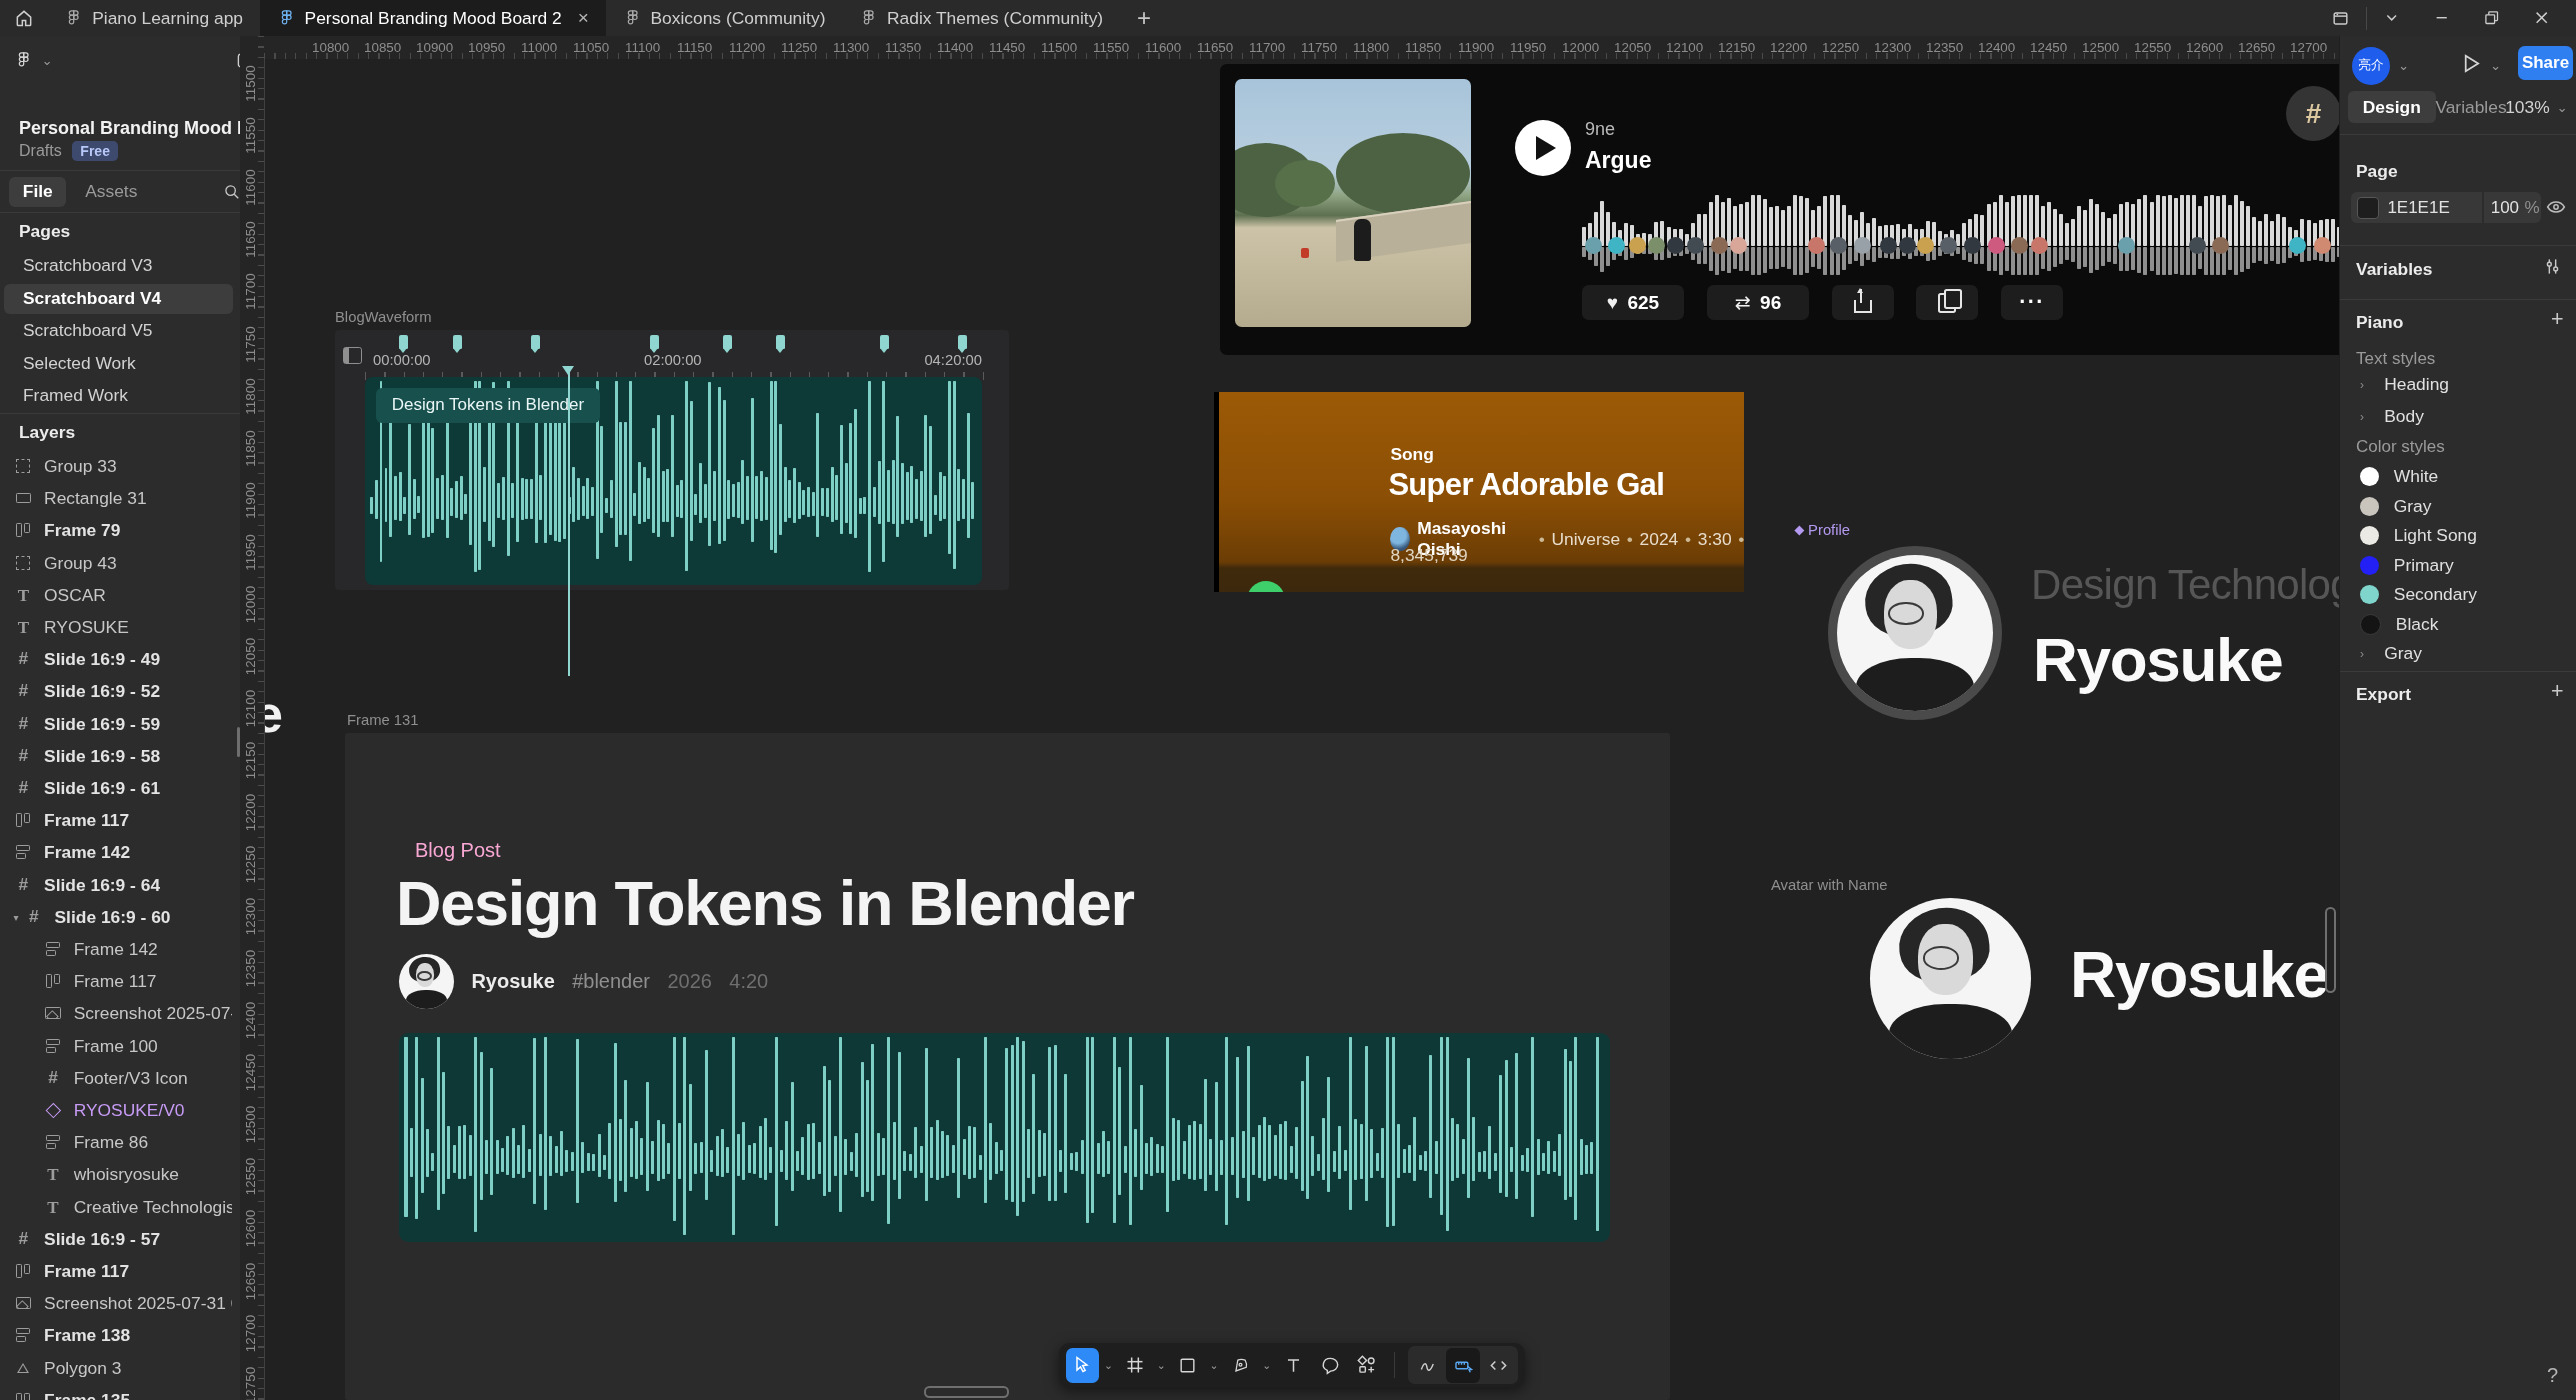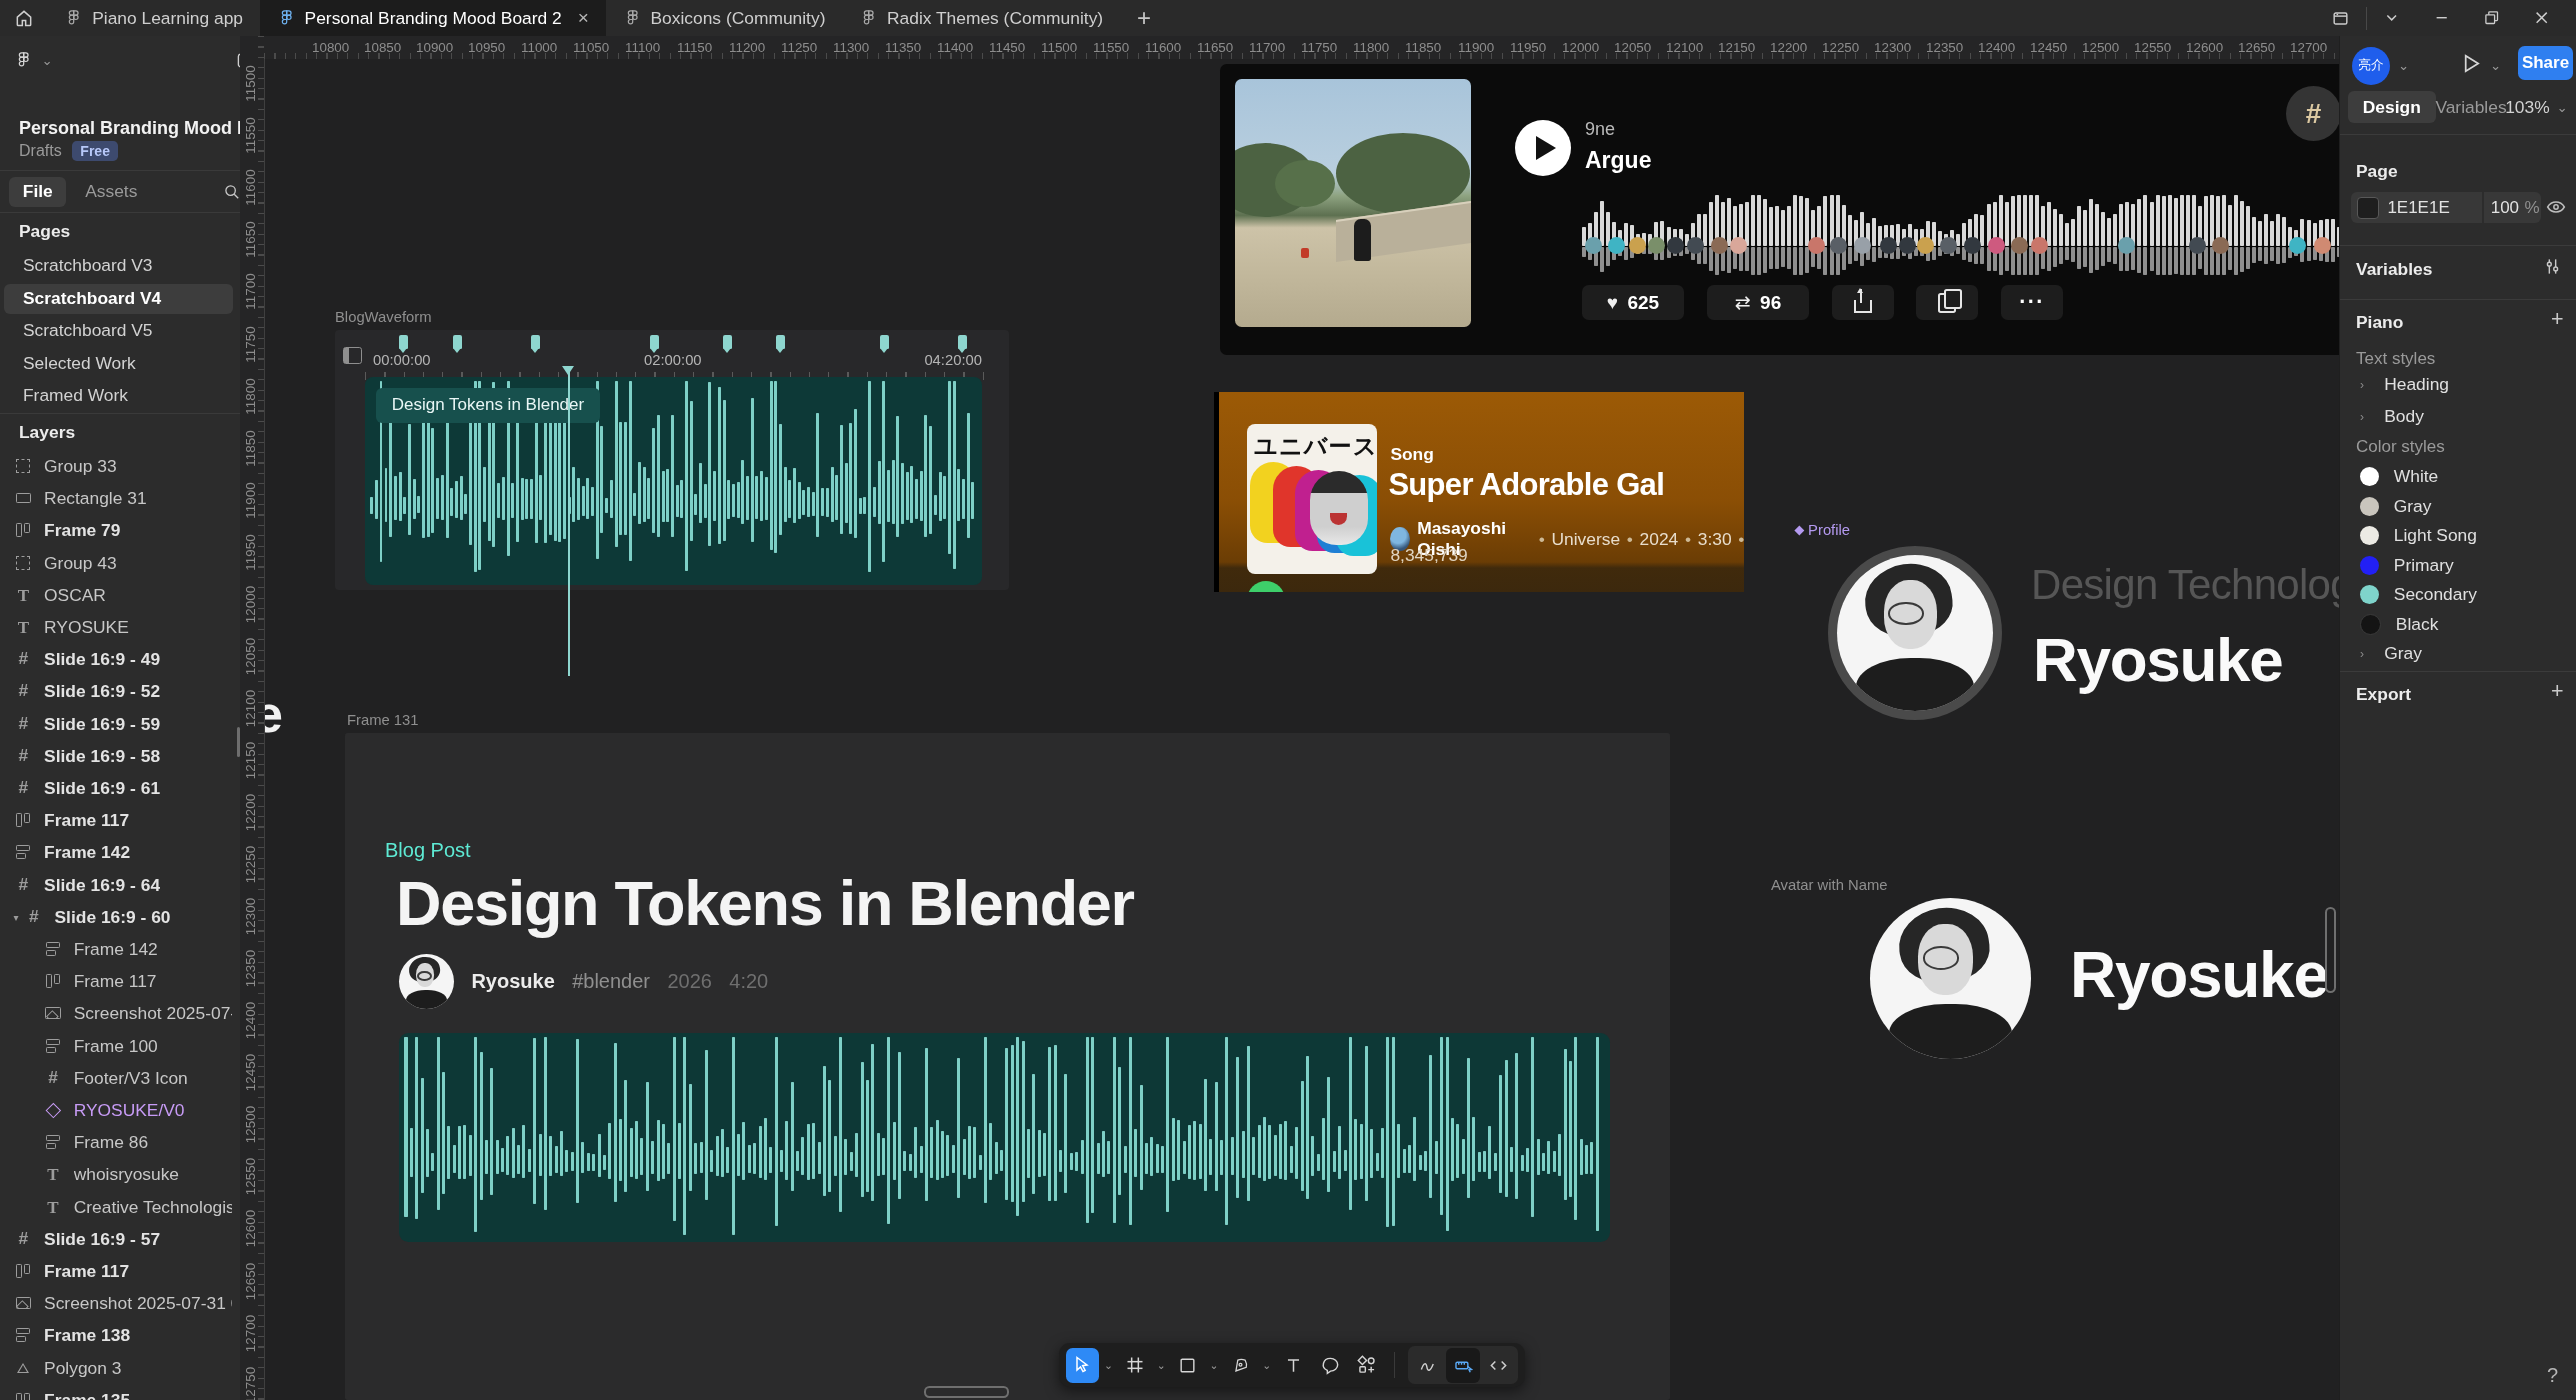--- a/index.html
+++ b/index.html
@@ -131,21 +131,21 @@
   .portrait .face{position:absolute;left:30%;top:16%;width:34%;height:44%;background:#d9d9d9;border-radius:46%;}
   .portrait .body{position:absolute;left:12%;top:66%;width:76%;height:40%;background:#1d1d1d;border-radius:46% 46% 0 0;}
   .portrait .glass{position:absolute;left:33%;top:30%;width:20%;height:12%;border:2px solid #3a3a3a;border-radius:50%;}
   #profile-avatar{position:absolute;left:1828px;top:546px;width:174px;height:174px;border-radius:50%;border:9.4px solid #4a4a4a;box-sizing:border-box;}
   #profile-role{position:absolute;left:2031px;top:561px;font-size:42px;color:#565656;letter-spacing:-0.7px;white-space:nowrap;}
   #profile-name{position:absolute;left:2033px;top:624px;font-size:62px;font-weight:600;color:#fafafa;letter-spacing:-1.3px;}
 
   
   #f131-label{position:absolute;left:347px;top:712px;font-size:14.8px;color:#8f8f8f;}
   #frame131{position:absolute;left:345px;top:733px;width:1325px;height:667px;background:#2b2b2c;border-radius:2.7px;overflow:hidden;}
-  #bp-tag{position:absolute;left:40px;top:106px;font-size:20px;color:#5eead4;}
+  #bp-tag{position:absolute;left:70px;top:106px;font-size:20px;color:#f9a8d4;}
   #bp-title{position:absolute;left:51px;top:134px;font-size:63px;font-weight:600;color:#f4f4f4;letter-spacing:-1.3px;white-space:nowrap;}
   #bp-byline{position:absolute;left:54px;top:221px;display:flex;align-items:center;gap:17.4px;}
   #bp-byline .portrait{width:55px;height:55px;flex:none;}
   #bp-author{font-size:20px;font-weight:600;color:#ececec;}
   #bp-hash{font-size:20px;color:#8f8f8f;}
   #bp-year,#bp-dur{font-size:20px;color:#6f6f6f;}
   #bp-wave{position:absolute;left:54px;top:300px;width:1211px;height:209px;background:#0d3836;border-radius:9.4px;overflow:hidden;}
 
   
   #awn-label{position:absolute;left:1771px;top:877px;font-size:14.8px;color:#8f8f8f;}
@@ -1352,29 +1352,20 @@
             <div class="tealbar" style="left: 597px; top: 102px; width: 2.7px; height: 40px;"></div>
             <div class="tealbar" style="left: 602px; top: 36px; width: 2.7px; height: 125px;"></div>
             <div class="tealbar" style="left: 606px; top: 105px; width: 2.7px; height: 37px;"></div>
           </div>
     </div>
   </section>
   <div id="playhead"></div>
 
   <section id="song-card">
     <div id="song-grad">
-      <div id="album">
-        <div class="jt">ユニバース</div>
-        <div class="blob" style="left:2.7px;top:38px;background:#f2d21f;"></div>
-        <div class="blob" style="left:25.5px;top:42px;background:#e0352b;"></div>
-        <div class="blob" style="left:48px;top:46px;background:#c0208f;"></div>
-        <div class="blob" style="left:70px;top:48px;background:#1f7fd4;"></div>
-        <div class="blob" style="left:89px;top:51px;background:#19c2d8;"></div>
-        <div id="face"></div>
-      </div>
       <div id="song-kind">Song</div>
       <div id="song-title">Super Adorable Gal</div>
       <div id="song-meta">
         <span class="avatar-s"></span>
         <b>Masayoshi Oishi</b>
         <span style="color:#cdb996">•</span>
         <span>Universe</span>
         <span style="color:#cdb996">•</span>
         <span>2024</span>
         <span style="color:#cdb996">•</span>

